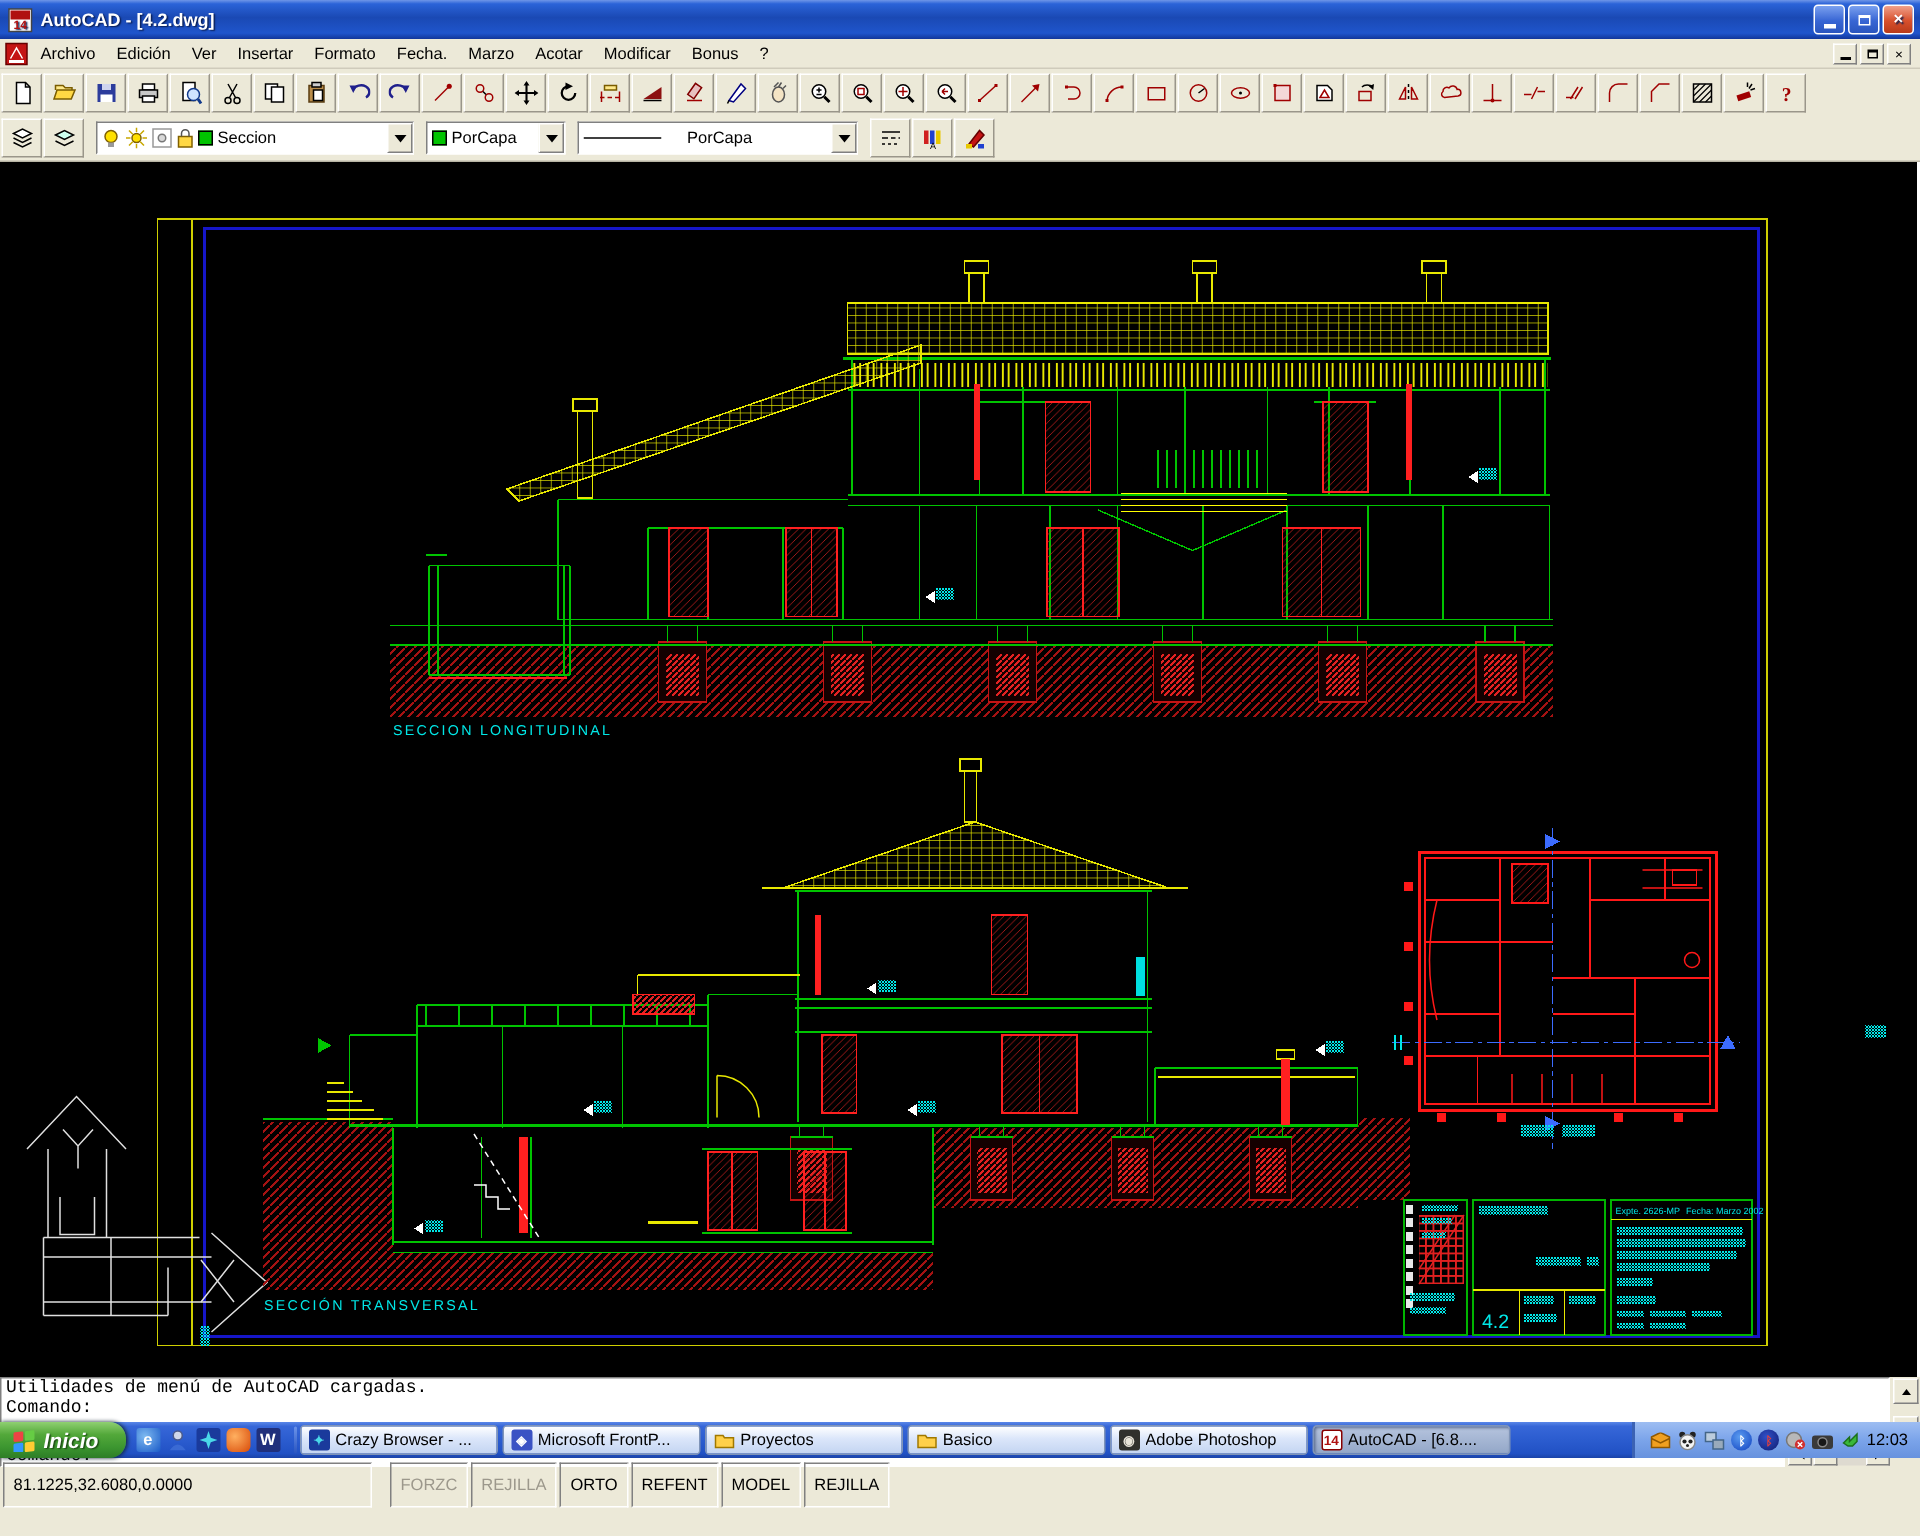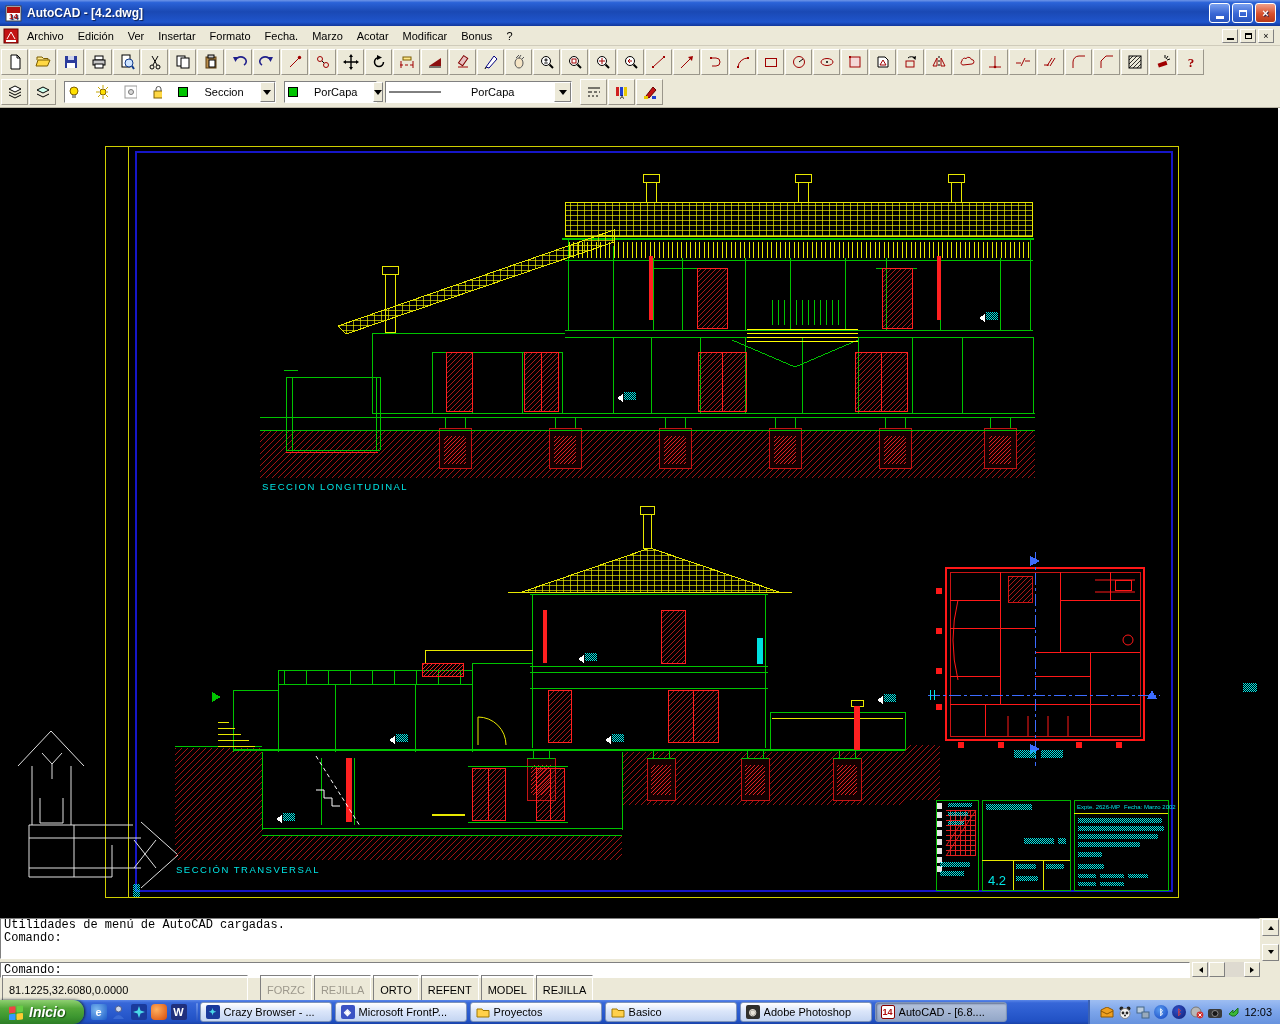--- a/index.html
+++ b/index.html
@@ -25,21 +25,21 @@
     display:flex;align-items:center;justify-content:center;font-size:9px;color:#000}
   .mline{width:7px;height:2px;background:#000;margin-top:7px}
   .mrest{width:7px;height:6px;border:1px solid #000;border-top:2px solid #000}
   
   .toolbar{position:absolute;left:0;width:1280px;background:#ECE9D8;display:flex;align-items:center;padding:2px 1px;gap:1px}
   .tb1{top:46px;height:31px}
   .tb2{top:77px;height:31px;border-bottom:1px solid #b8b4a4}
   .tbtn{width:27px;height:26px;background:#ECE9D8;border:1px solid;border-color:#fff #9a968a #9a968a #fff;
     display:flex;align-items:center;justify-content:center;flex:none}
   .combo{height:22px;background:#fff;border:1px solid;border-color:#808080 #fff #fff #808080;display:flex;align-items:center;
-    font-size:11px;color:#000;gap:16px;padding-left:3px;flex:none}
+    font-size:11px;color:#000;gap:3px;padding-left:3px;flex:none}
   .carr{margin-left:auto;width:17px;height:20px;background:#ECE9D8;border:1px solid;border-color:#fff #808080 #808080 #fff;
     display:flex;align-items:center;justify-content:center}
   .tri{width:0;height:0;border:4px solid transparent;border-top:5px solid #000;margin-top:4px}
   .chip{width:10px;height:10px;background:#00C400;border:1px solid #000;flex:none}
   .sep2{width:6px;flex:none}
   
   .canvas{position:absolute;left:0;top:108px;width:1280px;height:810px;background:#000;border-right:2px solid #fff}
   .cadlbl{fill:#00E6E6;font-family:"Liberation Sans",sans-serif;font-size:9.5px;letter-spacing:1.5px}
   .tbtxt{fill:#00E6E6;font-family:"Liberation Sans",sans-serif}
   
@@ -54,21 +54,21 @@
   .hbtn{width:16px;height:15px;background:#ECE9D8;border:1px solid;border-color:#fff #808080 #808080 #fff;display:flex;align-items:center;justify-content:center}
   .atri{width:0;height:0;border:3px solid transparent}
   .a-up{border-bottom:4px solid #000;margin-bottom:2px}.a-dn{border-top:4px solid #000;margin-top:2px}
   .a-lf{border-right:4px solid #000;margin-right:2px}.a-rt{border-left:4px solid #000;margin-left:2px}
   
   .statusbar{position:absolute;left:0;top:979px;width:1280px;height:21px;background:#ECE9D8;display:flex;align-items:center;gap:2px;padding:1px 2px;font-size:11px}
   .spanel{border:1px solid;border-color:#808080 #fff #fff #808080;padding:14px 6px;height:17px;display:flex;align-items:center;color:#000}
   .coords{width:246px}
   .tg-off{color:#9c988c}
   
-  .taskbar{position:absolute;left:0;top:1000px;width:1280px;height:24px;display:flex;align-items:center;
+  .taskbar{position:absolute;left:0;top:948px;width:1280px;height:24px;display:flex;align-items:center;
     background:linear-gradient(180deg,#5a87e8 0%,#3767d8 12%,#2b5ccf 50%,#2151c4 88%,#1a43a8 100%)}
   .startbtn{height:24px;padding:0 18px 0 8px;display:flex;align-items:center;gap:5px;color:#fff;font-size:14px;font-style:italic;font-weight:bold;
     background:linear-gradient(180deg,#8fd071 0%,#53a83a 35%,#3c9630 70%,#2d7d26 100%);border-radius:0 11px 11px 0;
     box-shadow:1px 0 3px #123;text-shadow:1px 1px 1px #1c4a14}
   .ql{display:flex;align-items:center;gap:4px;padding:0 7px}
   .qlicon{width:16px;height:16px;display:flex;align-items:center;justify-content:center;font-size:11px;font-weight:bold;border-radius:2px}
   .qsep{width:2px;height:18px;background:linear-gradient(#6b93ea,#2a55c0);margin:0 2px;border-radius:1px}
   .tasks{display:flex;gap:3px;align-items:center}
   .task{width:132px;height:20px;display:flex;align-items:center;gap:4px;padding:0 5px;font-size:11px;color:#000;border-radius:3px;
     background:linear-gradient(#ffffff,#dbe6fa 45%,#c4d5f2);border:1px solid #7f94b8;white-space:nowrap;overflow:hidden}

